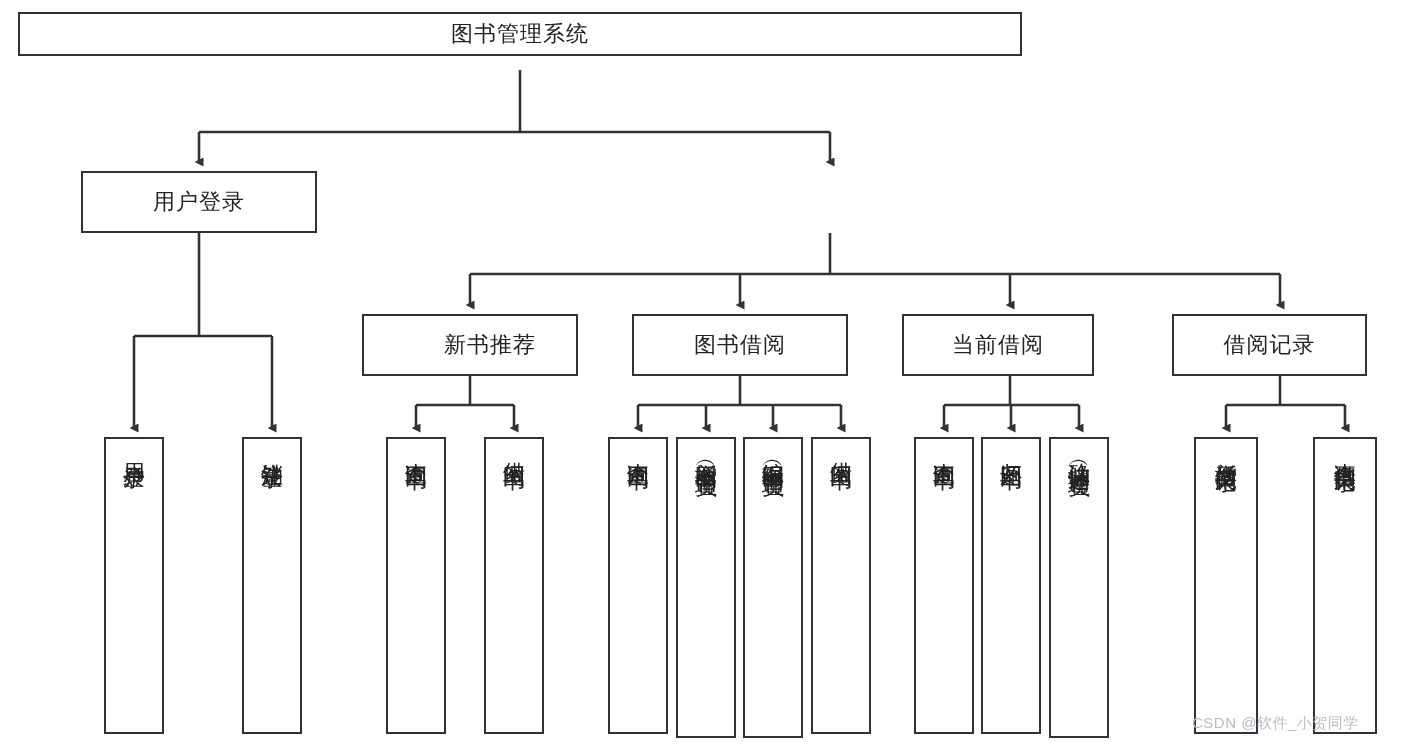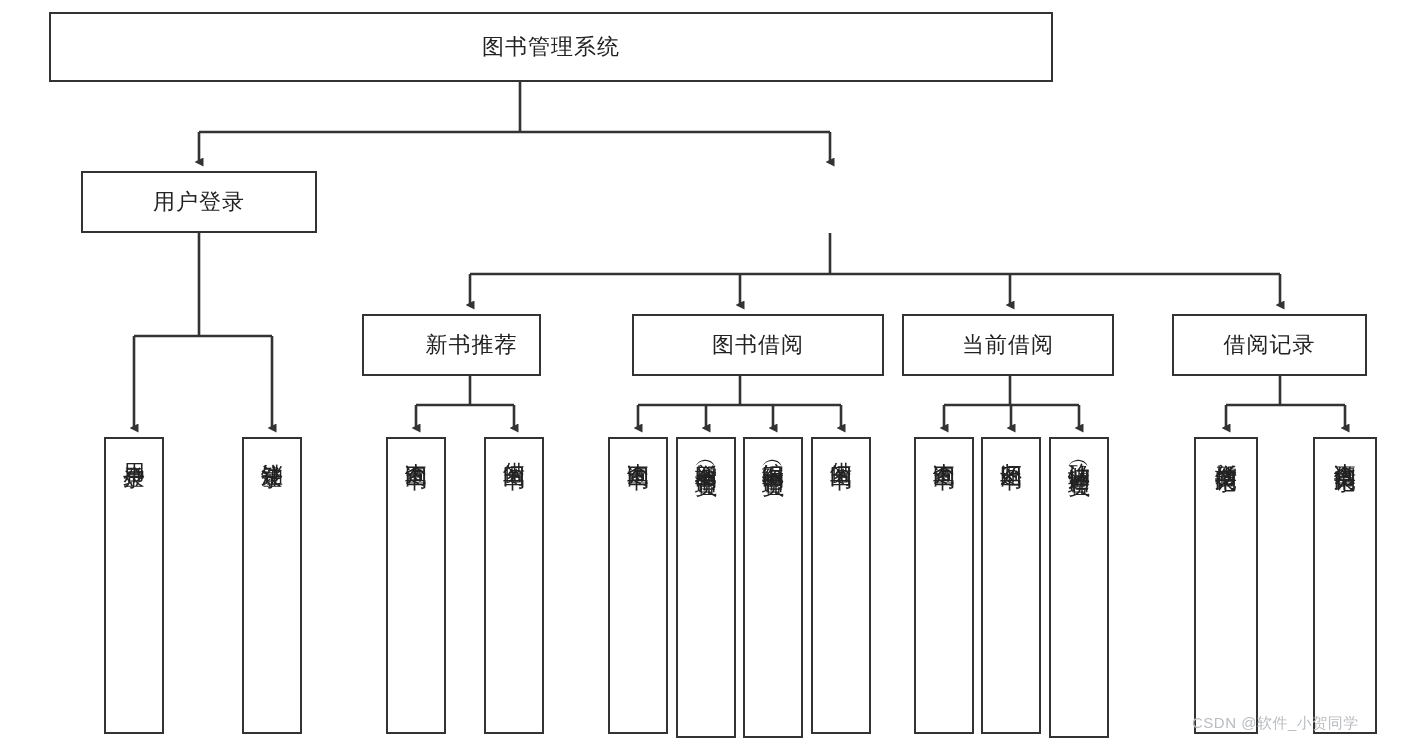--- a/index.html
+++ b/index.html
@@ -103,35 +103,35 @@
         <path d="M944,405 L944,428" marker-end="url(#arrowhead)"></path>
         <path d="M1011,405 L1011,428" marker-end="url(#arrowhead)"></path>
         <path d="M1079,405 L1079,428" marker-end="url(#arrowhead)"></path>
         <path d="M1280,376 L1280,405"></path>
         <path d="M1226,405 L1345,405"></path>
         <path d="M1226,405 L1226,428" marker-end="url(#arrowhead)"></path>
         <path d="M1345,405 L1345,428" marker-end="url(#arrowhead)"></path>
       </g>
   </svg>
 
-  <div class="node node-h" style="left: 18px; top: 12px; width: 1004px; height: 70px; margin-left: 31px;">
+  <div class="node node-h" style="left: 18px; top: 12px; width: 1004px; height: 44px;">
     <span class="node-label">图书管理系统</span>
   </div>
 
   <div class="node node-h" style="left: 81px; top: 171px; width: 236px; height: 62px;">
     <span class="node-label">用户登录</span>
   </div>
 
-  <div class="node node-h" style="left: 362px; top: 314px; width: 179px; height: 62px; padding-left: 40px;">
+  <div class="node node-h" style="left: 362px; top: 314px; width: 216px; height: 62px; padding-left: 40px;">
     <span class="node-label">新书推荐</span>
   </div>
-  <div class="node node-h" style="left: 632px; top: 314px; width: 252px; height: 62px;">
+  <div class="node node-h" style="left: 632px; top: 314px; width: 216px; height: 62px;">
     <span class="node-label">图书借阅</span>
   </div>
-  <div class="node node-h" style="left: 902px; top: 314px; width: 212px; height: 62px;">
+  <div class="node node-h" style="left: 902px; top: 314px; width: 192px; height: 62px;">
     <span class="node-label">当前借阅</span>
   </div>
   <div class="node node-h" style="left: 1172px; top: 314px; width: 195px; height: 62px;">
     <span class="node-label">借阅记录</span>
   </div>
 
   <div id="leaf-container">
       <div class="node node-v" style="left: 104px; top: 437px; width: 60px; height: 297px;">
         <span class="node-label">用户登录</span>
       </div>

